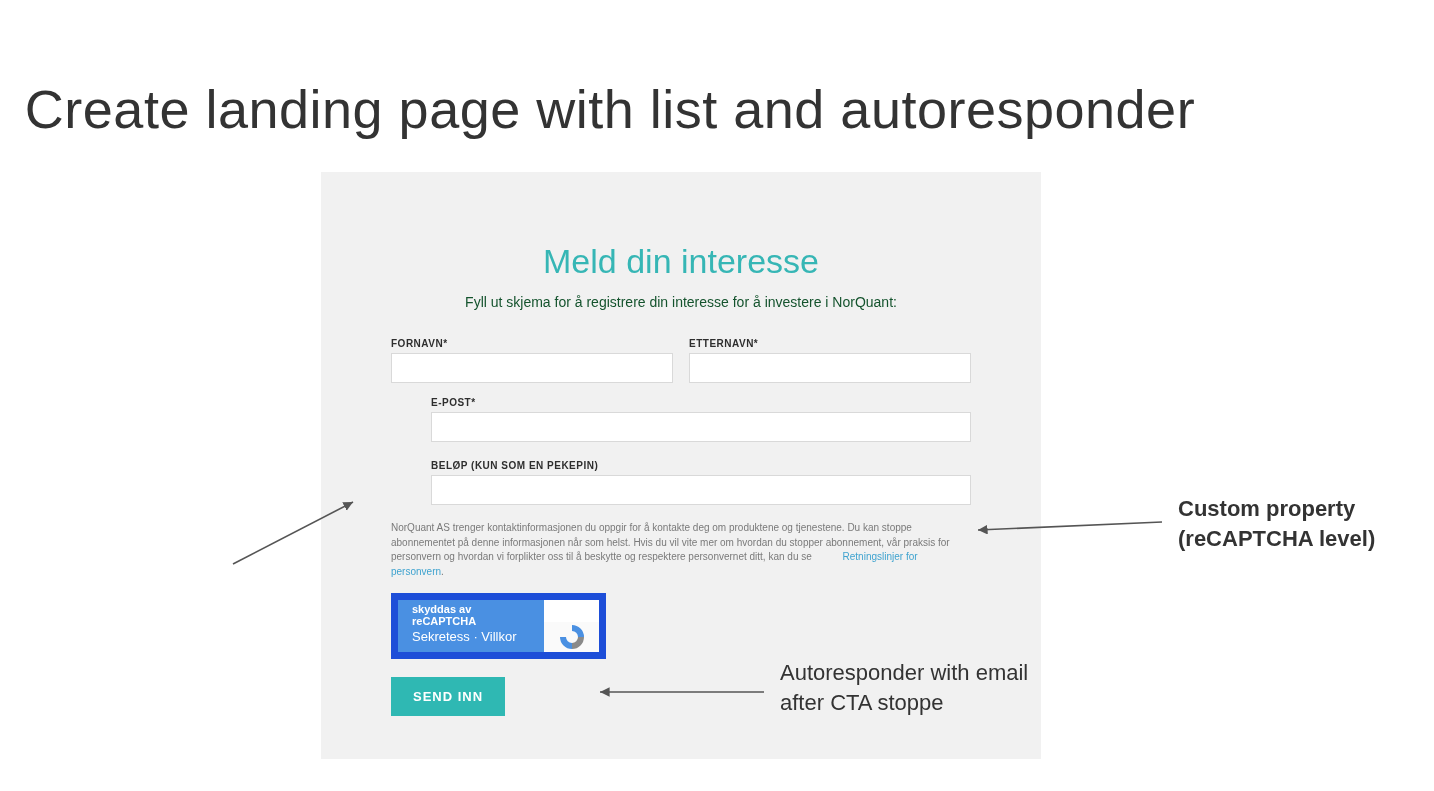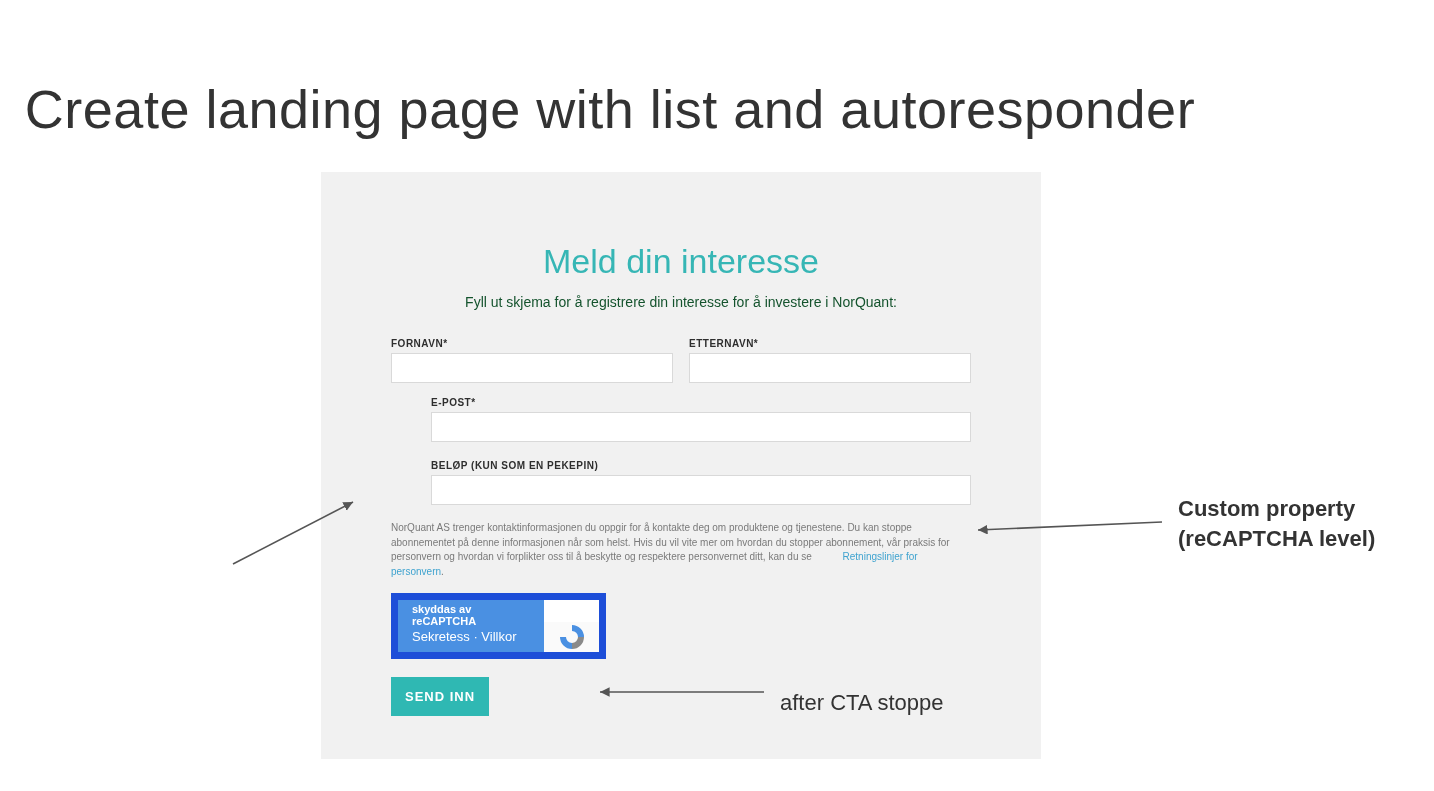--- a/index.html
+++ b/index.html
@@ -27,21 +27,21 @@
   .recaptcha-left {
     background: #4a90e2; color: #fff; padding: 8px 14px; width: 146px;
     display: flex; flex-direction: column; justify-content: center;
   }
   .rc-line1 { font-size: 11px; font-weight: 600; }
   .rc-line2 { font-size: 13px; margin-top: 2px; }
   .recaptcha-right { width: 55px; display: flex; align-items: center; justify-content: center; background: #fafafa; }
   .rc-logo { width: 30px; height: 30px; position: relative; }
   .rc-logo svg { width: 30px; height: 30px; }
   .submit-btn {
-    background: #2fb8b3; color: #fff; border: none; padding: 12px 14px;
+    background: #2fb8b3; color: #fff; border: none; padding: 12px 22px;
     font-size: 13px; font-weight: 700; letter-spacing: 1px; cursor: pointer;
   }
   .annot { position: absolute; font-size: 22px; color: #333; line-height: 1.35; }
   .annot-left { top: 584px; left: 30px; width: 270px; }
   .annot-right { top: 494px; left: 1178px; width: 230px; font-weight: bold; }
   .annot-bottom { top: 658px; left: 780px; width: 380px; }
   .arrow { position: absolute; }
 </style>
 </head>
 <body>
@@ -96,21 +96,21 @@
       </div>
       <br>
       <button class="submit-btn">SEND INN</button>
     </div>
   </div>
 
   <div class="annot annot-right">
     <span>Custom property</span><br><span>(reCAPTCHA level)</span>
   </div>
   <div class="annot annot-bottom">
-    <br><span>after CTA stoppe</span>
+    <span>Autoresponder with email</span><br><span>after CTA stoppe</span>
   </div>
 
   <svg class="arrow" style="top:492px; left:225px;" width="140" height="80">
     <defs>
         <marker id="ah1" markerWidth="8" markerHeight="8" refX="6" refY="3" orient="auto">
           <path d="M0,0 L6,3 L0,6 Z" fill="#555"></path>
         </marker>
       </defs>
     <line x1="8" y1="72" x2="128" y2="10" stroke="#555" stroke-width="1.6" marker-end="url(#ah1)"></line>
   </svg>

